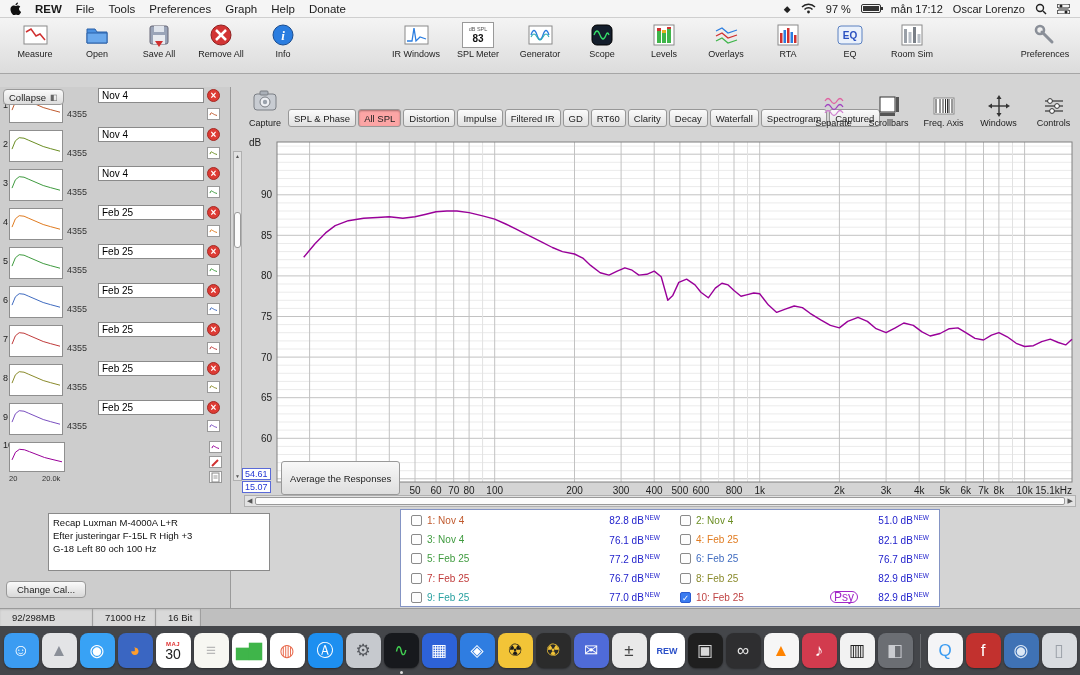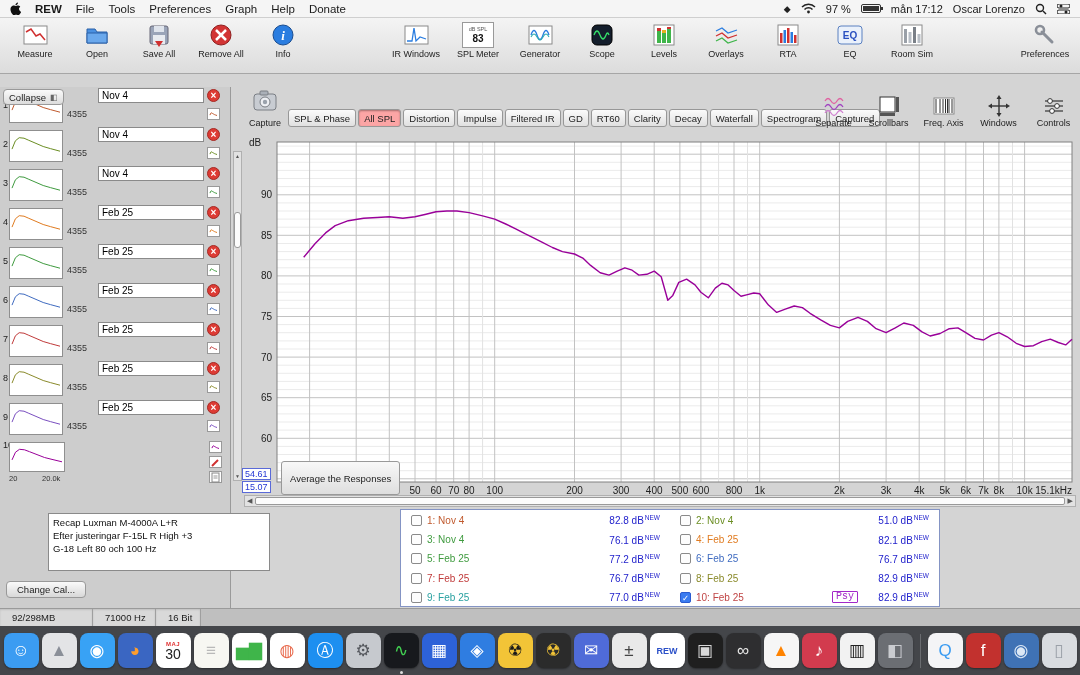--- a/index.html
+++ b/index.html
@@ -103,22 +103,22 @@
   .legend-box{position:absolute;left:168px;top:422px;width:540px;height:98px;background:#fff;border:1px solid #8494c4;
     display:grid;grid-template-columns:1fr 1fr;grid-auto-rows:19.2px;padding-top:1px;}
   .legend-entry{display:flex;align-items:center;gap:5px;padding:0 10px;font-size:10px;}
   .lcheck{width:11px;height:11px;border:1px solid #8a8a8a;background:#fdfdfd;border-radius:2px;
     font-size:8.5px;line-height:10px;text-align:center;color:#fff;flex:0 0 auto;}
   .lcheck.checked{background:#3a7bf0;border-color:#2a5bd0;}
   .llabel{white-space:nowrap;}
   .lvalue{width:66px;text-align:right;color:#2222cc;white-space:nowrap;}
   .lvalue.pushed{margin-left:auto;}
   .lvalue sup{font-size:6.5px;color:#2222cc;margin-left:1px;}
-  .psy-badge{margin-left:auto;border:1px solid #a228c8;color:#a228c8;font-size:10px;border-radius:1px;
-    padding:0 3px;line-height:10px;font-family:Liberation Mono, monospace;}
+  .psy-badge{margin-left:auto;border:1px solid #a228c8;color:#a228c8;font-size:12px;border-radius:6px;
+    padding:0 3px;line-height:10px;}
 
   
   .statusbar{position:absolute;left:0;bottom:0;right:0;height:18px;background:#bfbfbf;border-top:1px solid #9a9a9a;
     display:flex;font-size:9.5px;color:#1a1a1a;align-items:stretch;}
   .scell{display:flex;align-items:center;padding:0 12px;background:#d9d9d9;border-right:1px solid #9f9f9f;
     box-shadow:inset 0 1px 2px rgba(0,0,0,.12);white-space:nowrap;}
 
   
   .dock{position:absolute;left:0;right:0;bottom:0;height:49px;background:#44464a;display:flex;
     align-items:center;justify-content:center;gap:3px;padding:0 4px;z-index:40;}

